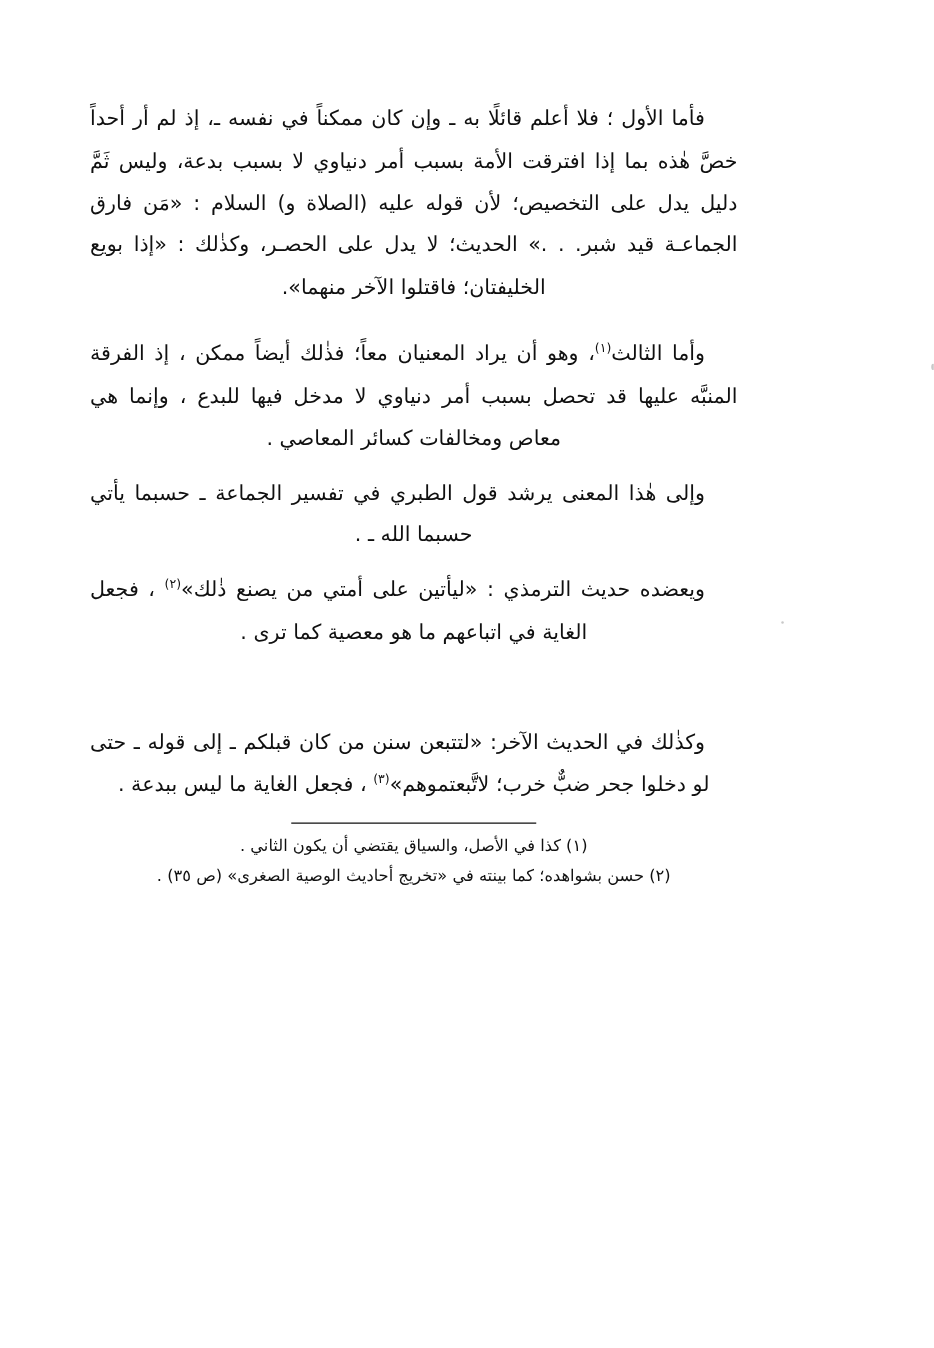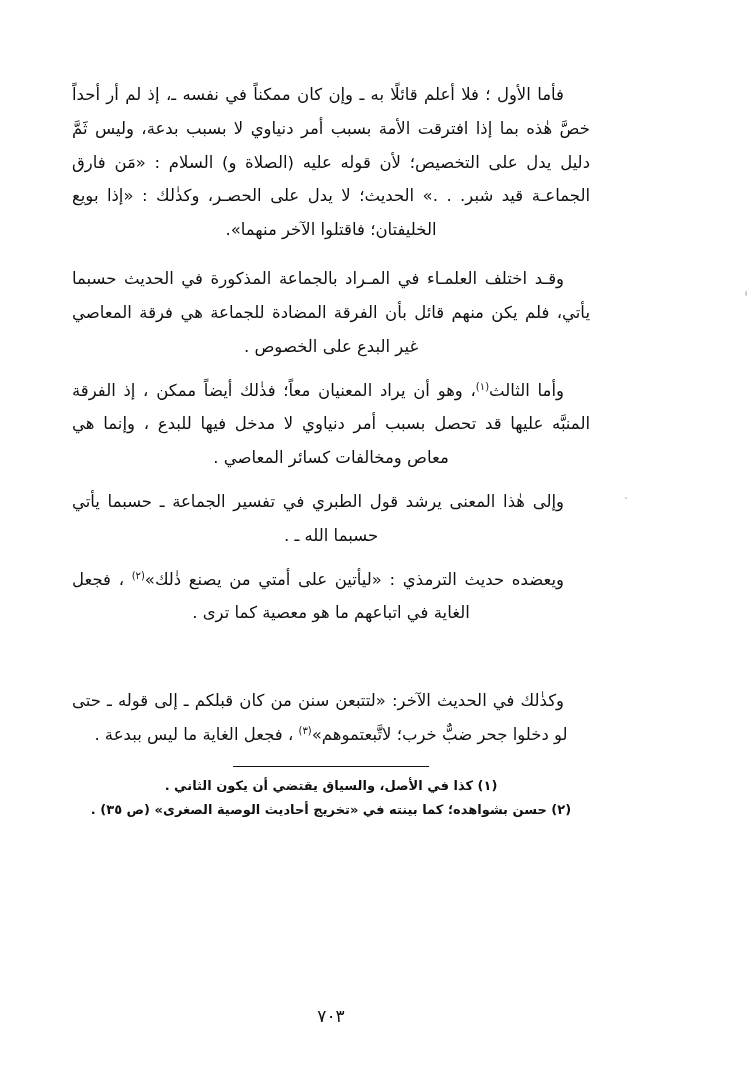--- a/index.html
+++ b/index.html
@@ -55,21 +55,20 @@
   }
   .rule {
     width: 196px;
     height: 0;
     border-top: 1.3px solid #111;
   }
   .footnotes {
     font-size: 13px;
     line-height: 1.85;
     direction: rtl;
-    font-weight: bold;
   }
   .footnote {
     margin: 0;
     text-align: center;
   }
   .page-number {
     position: absolute;
     left: 0;
     right: 0;
     bottom: 52px;
@@ -88,21 +87,20 @@
 <body>
 
 <div class="page">
 
   <div class="body-text">
 
     <p class="para">فأما الأول ؛ فلا أعلم قائلًا به ـ وإن كان ممكناً في نفسه ـ، إذ لم أر أحداً خصَّ هٰذه بما إذا افترقت الأمة بسبب أمر دنياوي لا بسبب بدعة، وليس ثَمَّ دليل يدل على التخصيص؛ لأن قوله عليه (الصلاة و) السلام : «مَن فارق الجماعـة قيد شبر. . .» الحديث؛ لا يدل على الحصـر، وكذٰلك : «إذا بويع الخليفتان؛ فاقتلوا الآخر منهما».</p>
 
     <div class="spacer-sm"></div>
 
-    <p class="para">وقـد اختلف العلمـاء في المـراد بالجماعة المذكورة في الحديث حسبما يأتي، فلم يكن منهم قائل بأن الفرقة المضادة للجماعة هي فرقة المعاصي غير البدع على الخصوص .</p>
 
     <div class="spacer-xs"></div>
 
     <p class="para"><span>وأما الثالث<sup class="fn">(١)</sup>، وهو أن يراد المعنيان معاً؛ فذٰلك أيضاً ممكن ، إذ الفرقة المنبَّه عليها قد تحصل بسبب أمر دنياوي لا مدخل فيها للبدع ، وإنما هي معاص ومخالفات كسائر المعاصي .</span></p>
 
     <div class="spacer-xs"></div>
 
     <p class="para">وإلى هٰذا المعنى يرشد قول الطبري في تفسير الجماعة ـ حسبما يأتي حسبما الله ـ .</p>
 
     <div class="spacer-xs"></div>
@@ -117,18 +115,17 @@
 
   <div class="rule-wrap">
     <div class="rule"></div>
   </div>
 
   <div class="footnotes">
     <p class="footnote">(١) كذا في الأصل، والسياق يقتضي أن يكون الثاني .</p>
     <p class="footnote">(٢) حسن بشواهده؛ كما بينته في «تخريج أحاديث الوصية الصغرى» (ص ٣٥) .</p>
   </div>
 
-  <div class="page-number">٧٠٣</div>
 
   <span class="speck" style="left:745px; top:291px; width:3px; height:5px;"></span>
   <span class="speck" style="left:625px; top:497px; width:2px; height:2px;"></span>
 
 </div>
 
 </body></html>

